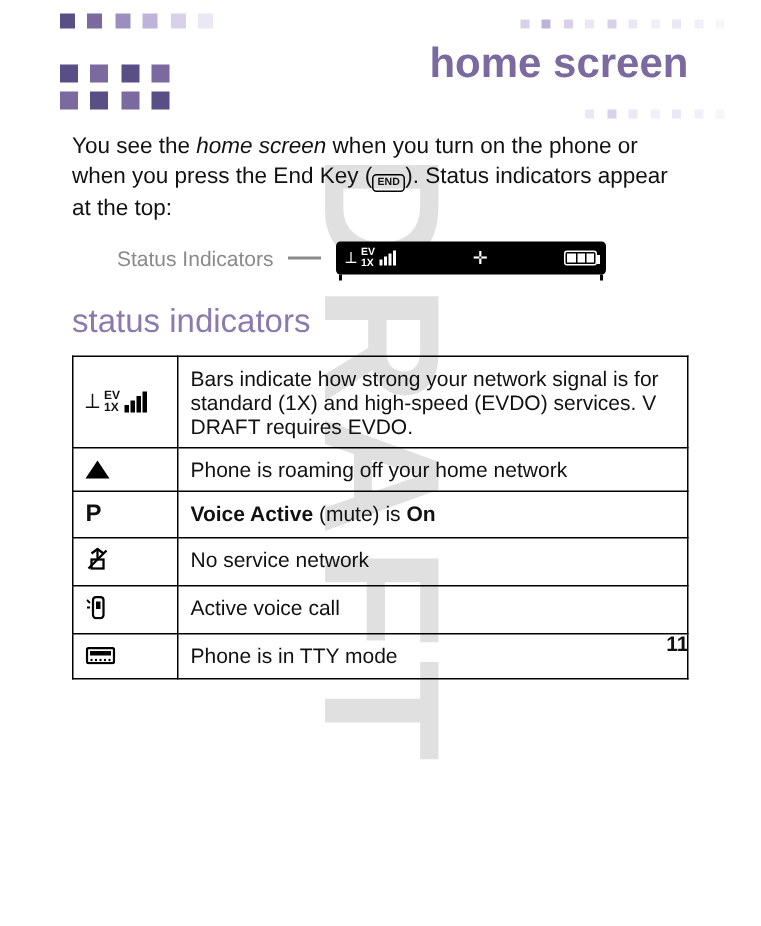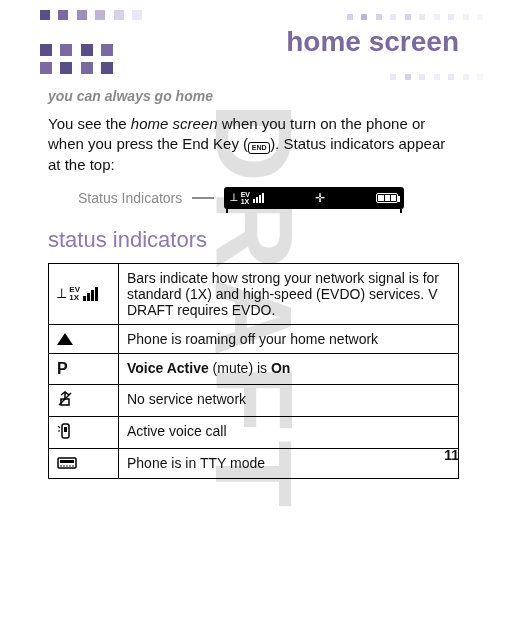--- a/index.html
+++ b/index.html
@@ -150,21 +150,20 @@
       <span class="sq" style="width:6px;height:6px;background:#ece7f4;"></span>
       <span class="sq" style="width:6px;height:6px;background:#f3eff9;"></span>
       <span class="sq" style="width:6px;height:6px;background:#ece7f4;"></span>
       <span class="sq" style="width:6px;height:6px;background:#f3eff9;"></span>
       <span class="sq" style="width:6px;height:6px;background:#f8f6fb;"></span>
     </div>
     <h1 class="page-title">home screen</h1>
   </div>
 
   <div class="page-body">
-    <p class="subtitle">you can always go home</p>
 
     <p class="para">
       <span>You see the </span><span class="italic-term">home screen</span><span> when you turn on the phone or when you press the End Key (</span><span class="end-key-icon">END</span><span>). Status indicators appear at the top:</span>
     </p>
 
     <div class="si-row">
       <span class="si-label">Status Indicators</span>
       <span class="si-dash"></span>
       <span class="statusbar">
         <span class="sb-left">

